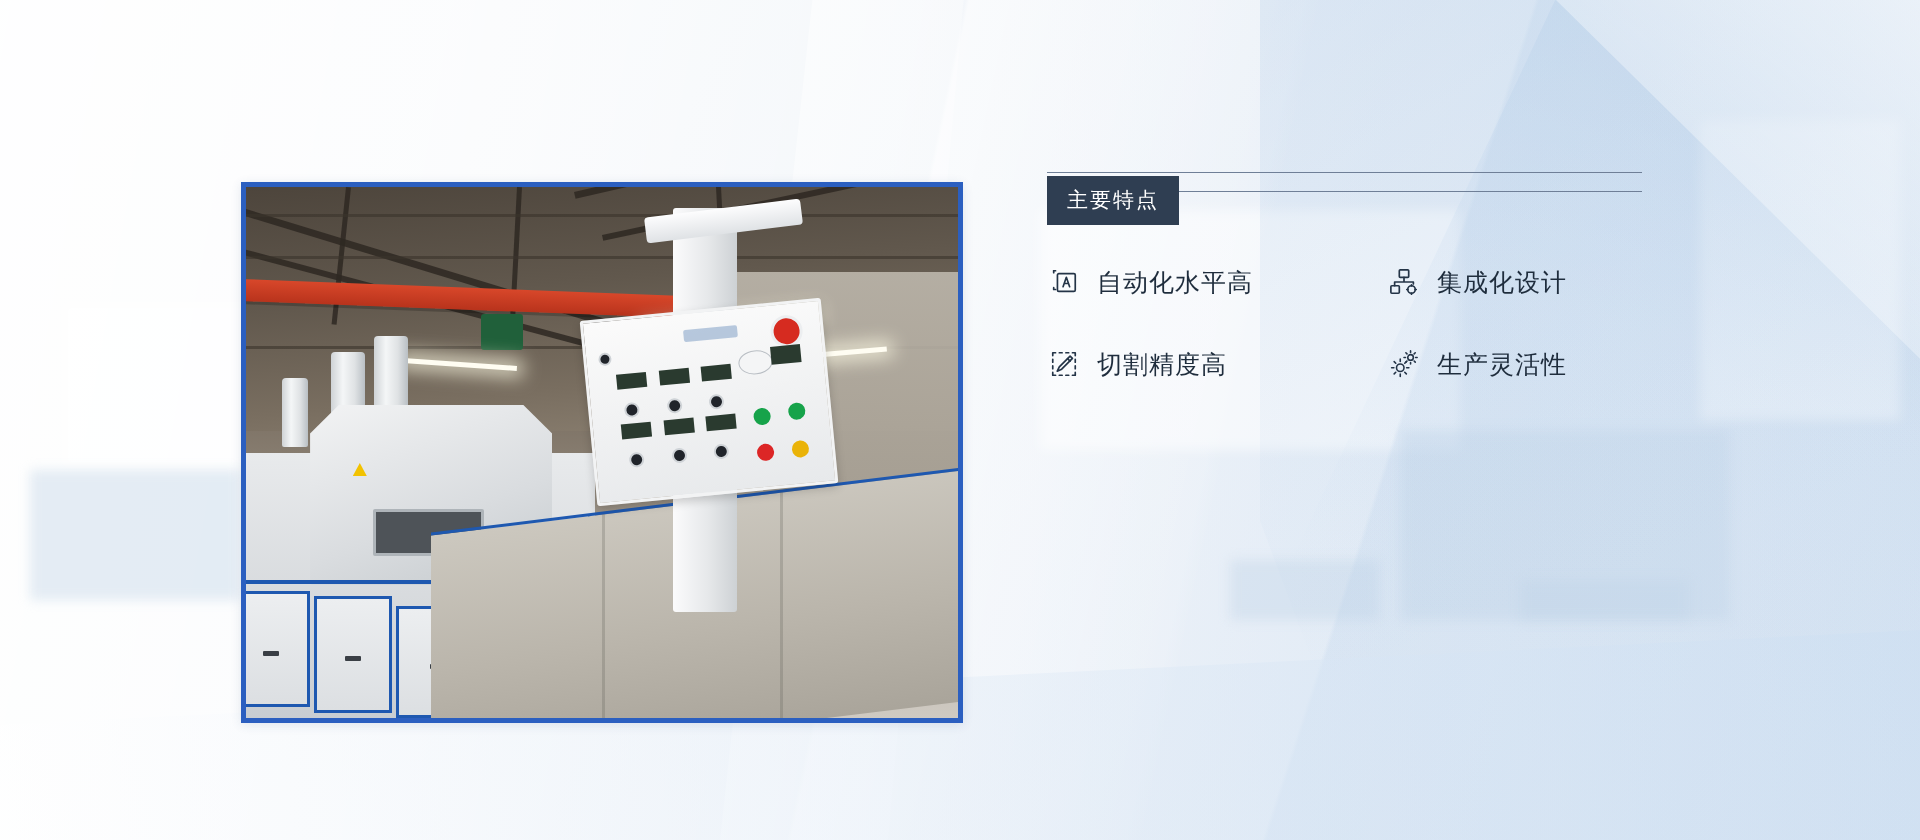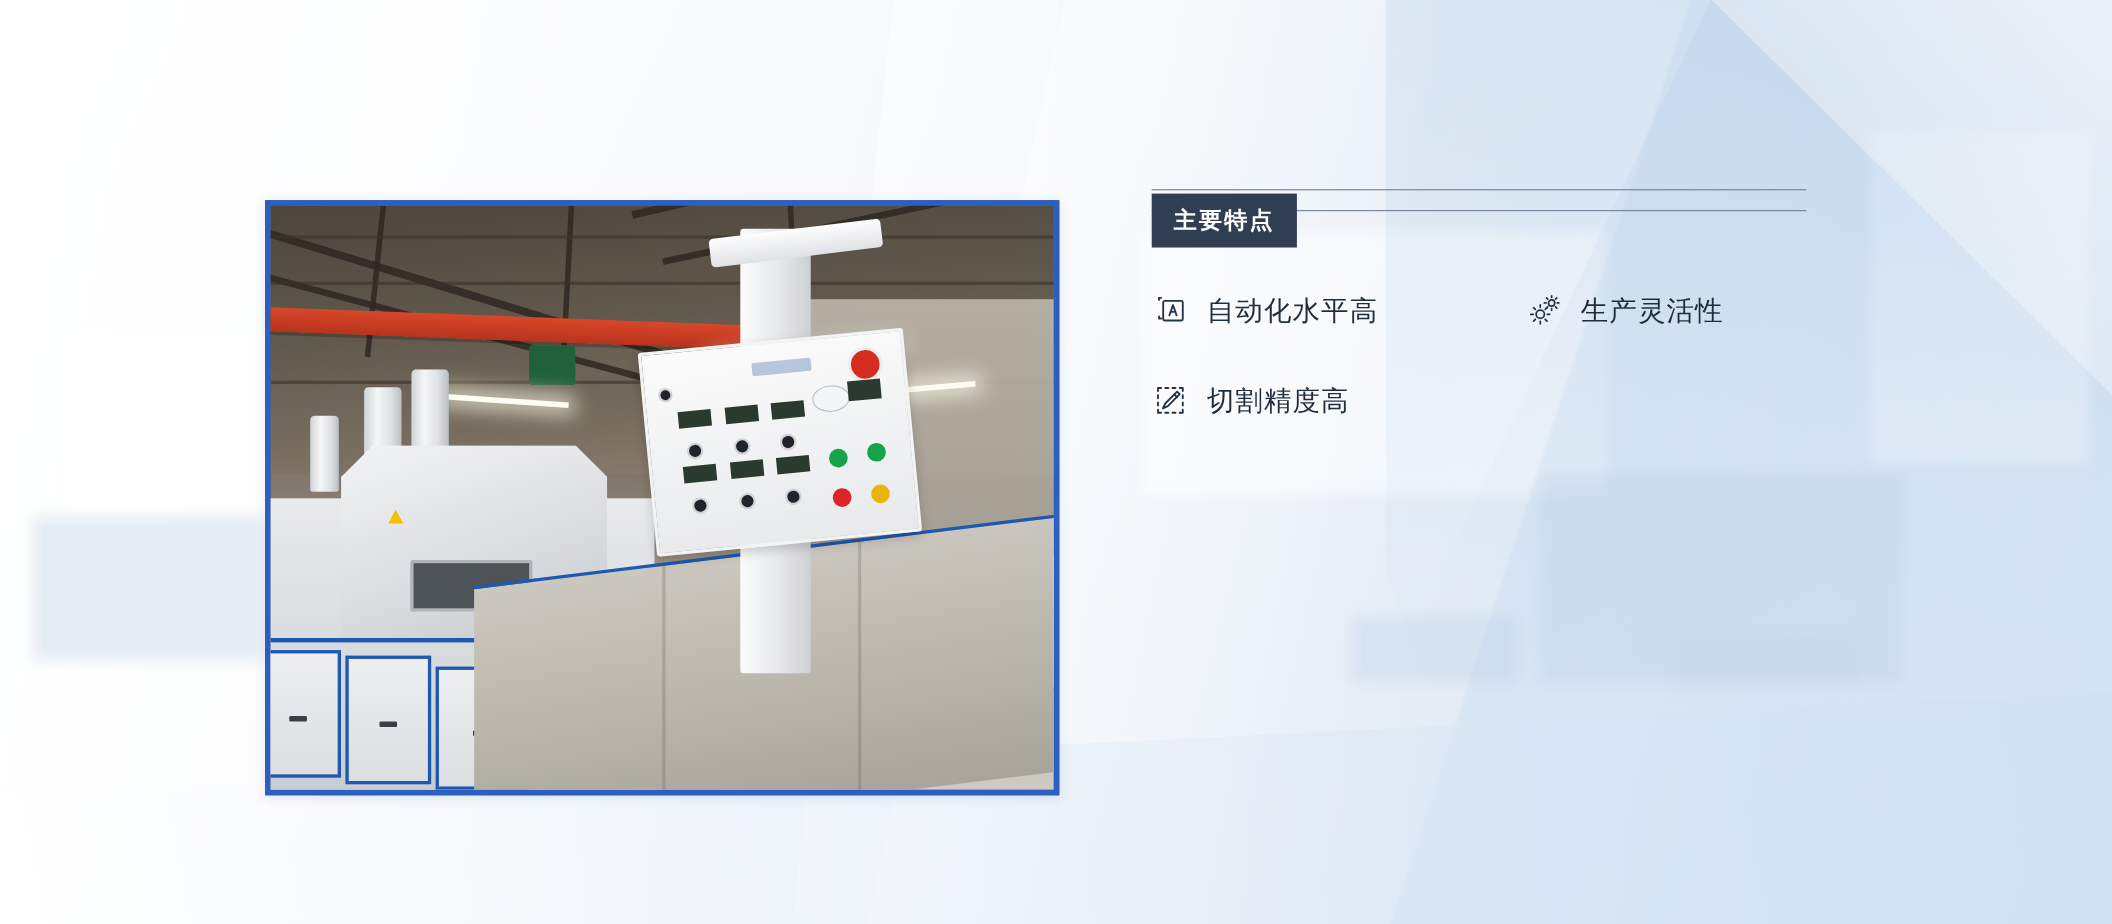--- a/index.html
+++ b/index.html
@@ -188,21 +188,21 @@
     width:595px;
     margin-top:18px;
   }
   #features-badge {
     position:relative;
     display:inline-block;
     margin-top:-16px;
     background:#2f3e52;
     color:#ffffff;
     font-size:21px;
-    font-weight:bold;
+    font-weight:normal;
     padding:10px 20px 11px;
     letter-spacing:2px;
   }
   #features {
     margin-top:40px;
     display:grid;
     grid-template-columns:340px 340px;
     row-gap:48px;
     column-gap:0;
   }
@@ -361,39 +361,51 @@
               <path d="M5 22v2h2"></path>
             <rect x="9" y="7" width="19" height="19" rx="1.5"></rect>
             <path d="M15 21l3.5-10L22 21M16.3 17.6h4.4"></path>
           </svg>
         </span>
         <span class="lbl">自动化水平高</span>
       </div>
 
 
 
+      <div class="feature">
+        <span class="ico">
+          <svg viewBox="0 0 32 32" fill="none" stroke="currentColor" stroke-width="1.8" stroke-linecap="round" stroke-linejoin="round">
+            <rect x="11" y="3" width="10" height="8" rx="1"></rect>
+            <path d="M16 11v5M6 16h20M6 16v4M26 16v2"></path>
+            <rect x="2" y="20" width="9" height="8" rx="1"></rect>
+            <circle cx="24" cy="24" r="4"></circle>
+            <path d="M24 19v1.2M24 27.8V29M19 24h1.2M27.8 24H29"></path>
+          </svg>
+        </span>
+        <span class="lbl">集成化设计</span>
+      </div>
+
+      <div class="feature">
+        <span class="ico">
+          <svg viewBox="0 0 32 32" fill="none" stroke="currentColor" stroke-width="1.8" stroke-linecap="round" stroke-linejoin="round">
+            <path d="M4 4h3M11 4h3M18 4h3M25 4h3M28 4v3M28 11v3M28 18v3M28 25v3M25 28h3M18 28h3M11 28h3M4 28h3M4 25v3M4 18v3M4 11v3M4 4v3" stroke-dasharray="0.1 0"></path>
+            <path d="M22.5 7.5 11 19l-2.2 4.7 4.7-2.2L25 10z"></path>
+            <path d="M19.8 10.2 22.5 13"></path>
+          </svg>
+        </span>
+        <span class="lbl">切割精度高</span>
+      </div>
 
       <div class="feature">
         <span class="ico">
           <svg viewBox="0 0 32 32" fill="none" stroke="currentColor" stroke-width="1.7" stroke-linecap="round" stroke-linejoin="round">
             <circle cx="12" cy="20" r="4"></circle>
             <path d="M12 13.2v-2.4M12 29.2v-2.4M5.2 20H2.8M21.2 20h-2.4M7.2 15.2 5.5 13.5M18.5 26.5l-1.7-1.7M16.8 15.2l1.7-1.7M5.5 26.5l1.7-1.7"></path>
             <circle cx="23" cy="9" r="3"></circle>
             <path d="M23 3.6V2M23 16v-1.6M17.6 9H16M30 9h-1.6M19.2 5.2 18 4M28 14l-1.2-1.2M26.8 5.2 28 4M18 14l1.2-1.2"></path>
           </svg>
         </span>
         <span class="lbl">生产灵活性</span>
       </div>
 
-      <div class="feature">
-        <span class="ico">
-          <svg viewBox="0 0 32 32" fill="none" stroke="currentColor" stroke-width="1.8" stroke-linecap="round" stroke-linejoin="round">
-            <path d="M4 4h3M11 4h3M18 4h3M25 4h3M28 4v3M28 11v3M28 18v3M28 25v3M25 28h3M18 28h3M11 28h3M4 28h3M4 25v3M4 18v3M4 11v3M4 4v3" stroke-dasharray="0.1 0"></path>
-            <path d="M22.5 7.5 11 19l-2.2 4.7 4.7-2.2L25 10z"></path>
-            <path d="M19.8 10.2 22.5 13"></path>
-          </svg>
-        </span>
-        <span class="lbl">切割精度高</span>
-      </div>
-
     </div>
   </div>
 </div>
 
 </body></html>

